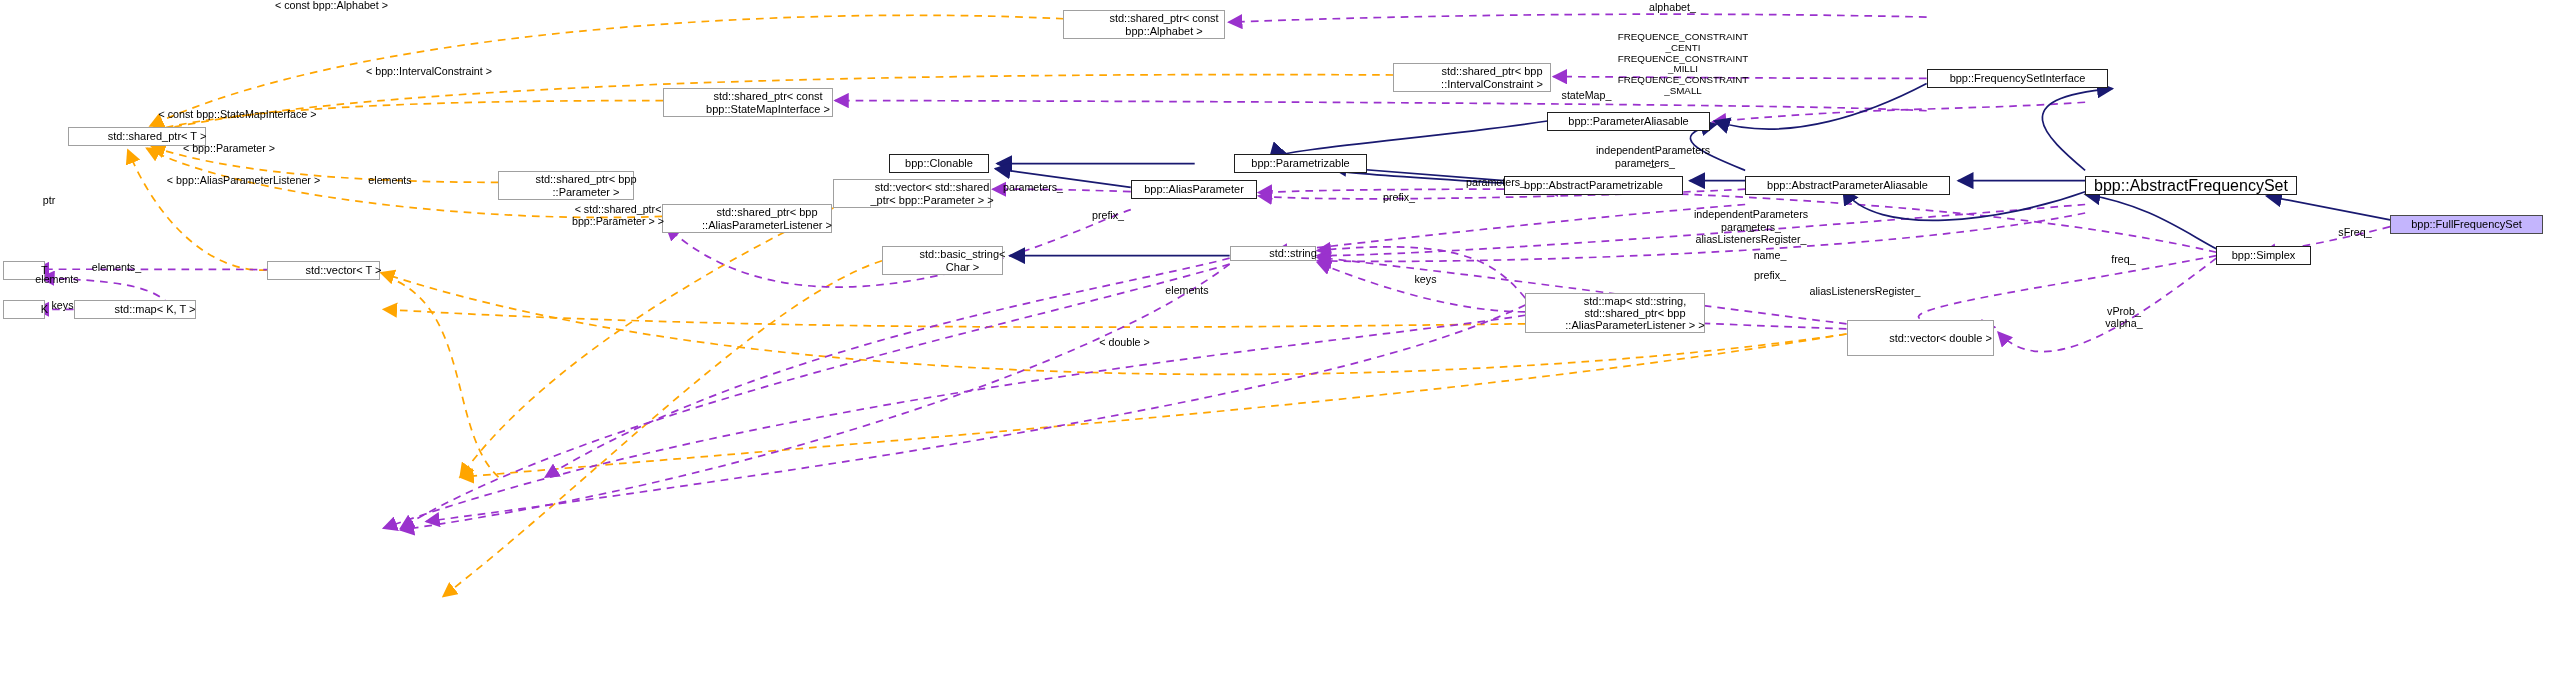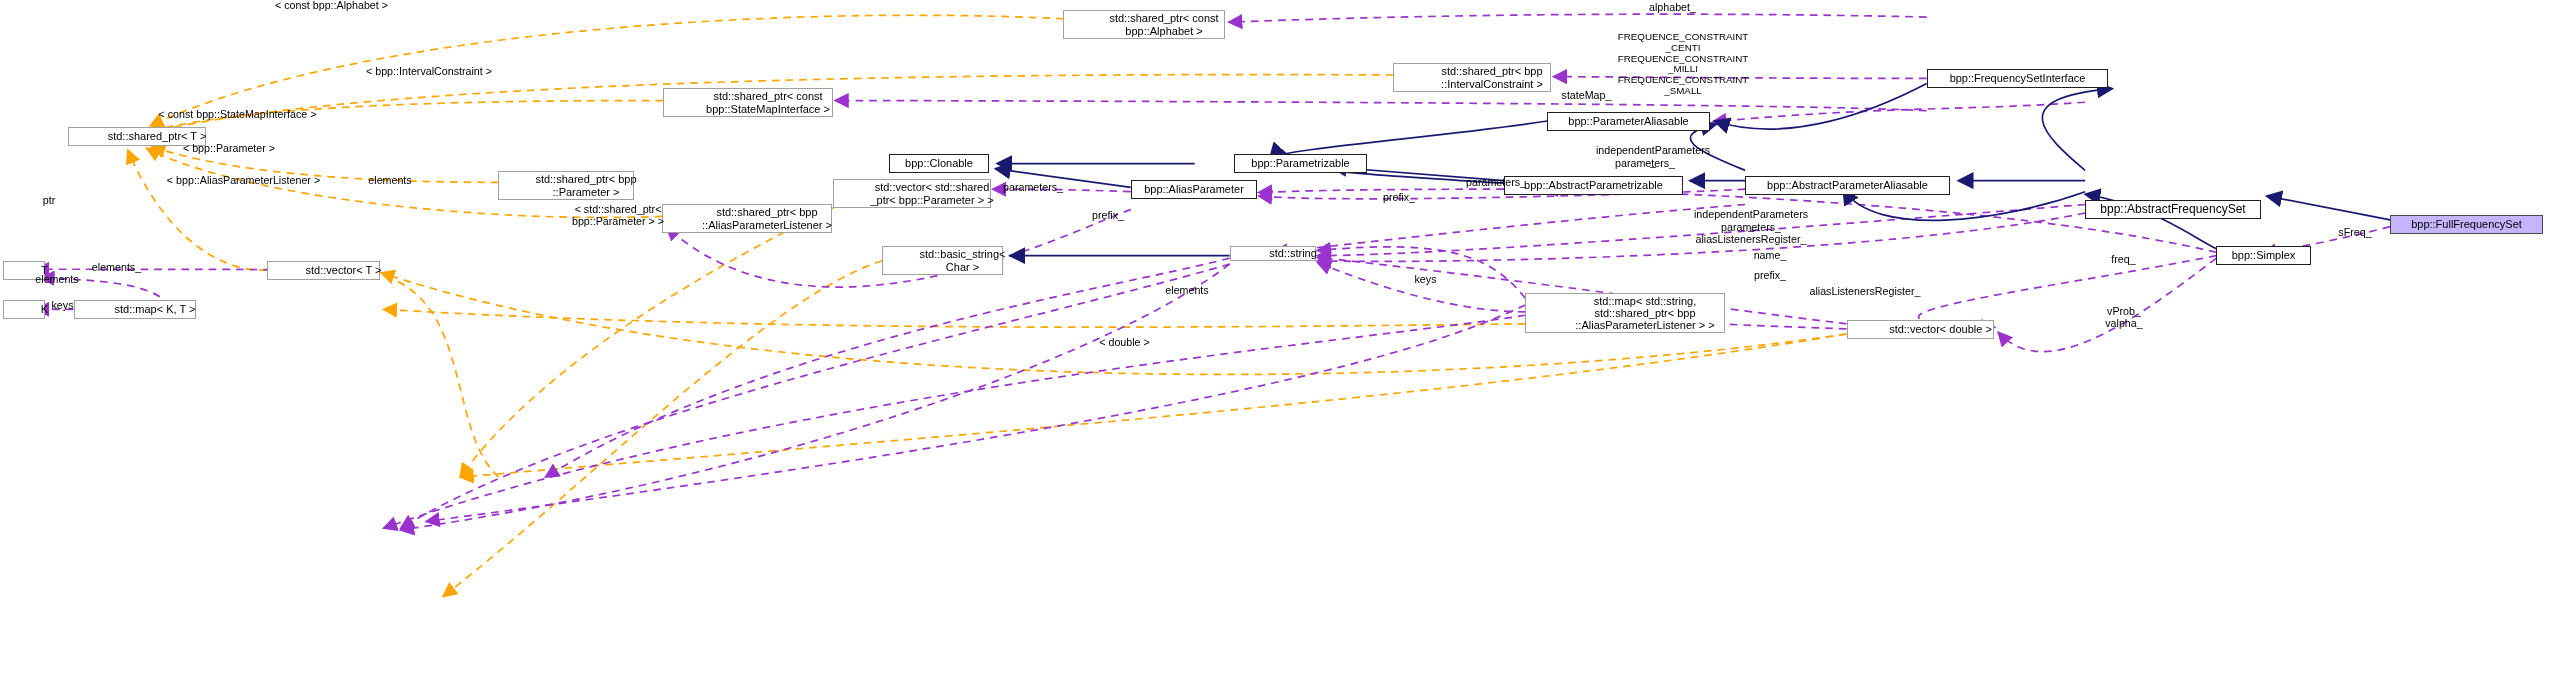--- a/index.html
+++ b/index.html
@@ -136,21 +136,21 @@
 
   <div class="node thin" style="left:833px;top:179px;width:158px;height:29px;font-size:11px;">std::vector&lt; std::shared
 _ptr&lt; bpp::Parameter &gt; &gt;</div>
 
   <div class="node bold" style="left:1131px;top:180px;width:126px;height:19px;font-size:11px;">bpp::AliasParameter</div>
 
   <div class="node bold" style="left:1504px;top:176px;width:179px;height:19px;font-size:11px;">bpp::AbstractParametrizable</div>
 
   <div class="node bold" style="left:1745px;top:176px;width:205px;height:19px;font-size:11px;">bpp::AbstractParameterAliasable</div>
 
-  <div class="node bold" style="left:2085px;top:176px;width:176px;height:19px;font-size:12px;margin-top:24px;">bpp::AbstractFrequencySet</div>
+  <div class="node bold" style="left:2085px;top:176px;width:212px;height:19px;font-size:16px;">bpp::AbstractFrequencySet</div>
 
   <div class="node thin" style="left:662px;top:204px;width:170px;height:29px;font-size:11px;">std::shared_ptr&lt; bpp
 ::AliasParameterListener &gt;</div>
 
   <div class="node hl" style="left:2390px;top:215px;width:153px;height:19px;font-size:11px;">bpp::FullFrequencySet</div>
 
   <div class="node thin" style="left:882px;top:246px;width:121px;height:29px;font-size:11px;">std::basic_string&lt;
 Char &gt;</div>
 
   <div class="node thin" style="left:1230px;top:246px;width:86px;height:15px;font-size:11px;">std::string</div>
@@ -158,25 +158,25 @@
   <div class="node bold" style="left:2216px;top:246px;width:95px;height:19px;font-size:11px;">bpp::Simplex</div>
 
   <div class="node thin" style="left:3.4px;top:261px;width:31px;height:19px;font-size:11px;">T</div>
 
   <div class="node thin" style="left:267px;top:261px;width:113px;height:19px;font-size:11px;">std::vector&lt; T &gt;</div>
 
   <div class="node thin" style="left:3.4px;top:300px;width:31px;height:19px;font-size:11px;">K</div>
 
   <div class="node thin" style="left:74px;top:300px;width:122px;height:19px;font-size:11px;">std::map&lt; K, T &gt;</div>
 
-  <div class="node thin" style="left:1525px;top:293px;width:200px;height:40px;font-size:11px;">std::map&lt; std::string,
+  <div class="node thin" style="left:1525px;top:293px;width:180px;height:40px;font-size:11px;">std::map&lt; std::string,
 std::shared_ptr&lt; bpp
 ::AliasParameterListener &gt; &gt;</div>
 
-  <div class="node thin" style="left:1847px;top:320px;width:147px;height:19px;font-size:11px;">std::vector&lt; double &gt;</div>
+  <div class="node thin" style="left:1847px;top:320px;width:147px;height:36px;font-size:11px;">std::vector&lt; double &gt;</div>
 
   <div class="lbl" style="left:255px;top:0px;width:153px;font-size:10.7px;">&lt; const bpp::Alphabet &gt;</div>
   <div class="lbl" style="left:1634px;top:1.7px;width:77px;font-size:10.7px;">alphabet_</div>
   <div class="lbl" style="left:1585px;top:32px;width:196px;font-size:9.8px;">FREQUENCE_CONSTRAINT
 _CENTI
 FREQUENCE_CONSTRAINT
 _MILLI
 FREQUENCE_CONSTRAINT
 _SMALL</div>
   <div class="lbl" style="left:344px;top:66px;width:170px;font-size:10.7px;">&lt; bpp::IntervalConstraint &gt;</div>

